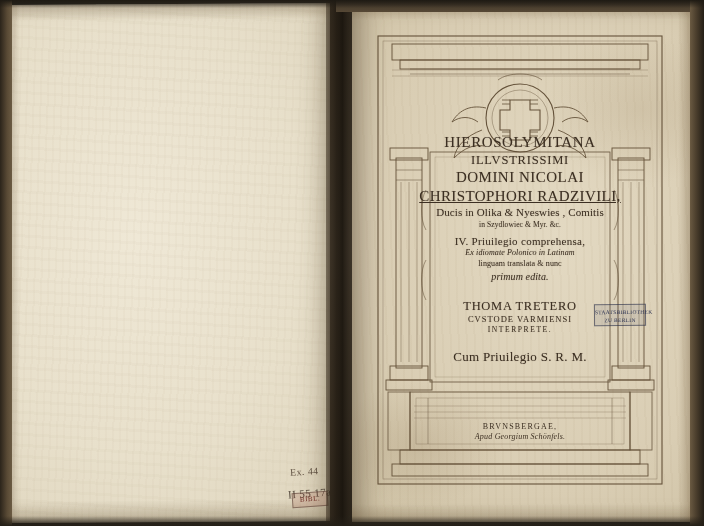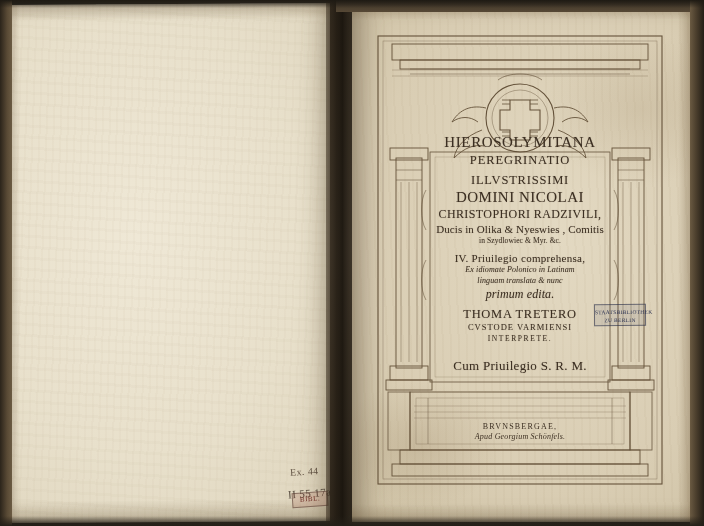--- a/index.html
+++ b/index.html
@@ -148,27 +148,27 @@
     text-align: center;
     color: #3c2f22;
     line-height: 1.12;
     text-shadow: 0 0 1px rgba(60,47,34,0.25);
   }
   .t-line { margin: 0 0 2px 0; }
   .l1 { font-size: 15px; letter-spacing: .6px; font-variant: small-caps; }
   .l2 { font-size: 12.5px; letter-spacing: .9px; font-variant: small-caps; margin-bottom: 6px; }
   .l3 { font-size: 12.5px; letter-spacing: .8px; font-variant: small-caps; }
   .l4 { font-size: 15px; letter-spacing: .5px; font-variant: small-caps; }
-  .l5 { font-size: 12px; letter-spacing: .4px; font-variant: small-caps; }
+  .l5 { font-size: 15px; letter-spacing: .4px; font-variant: small-caps; text-decoration: underline; }
   .l6 { font-size: 11px; letter-spacing: .1px; }
   .l7 { font-size: 7.5px; letter-spacing: .1px; margin-bottom: 6px; }
   .l8 { font-size: 11px; letter-spacing: .3px; }
   .l9 { font-size: 8px; font-style: italic; letter-spacing: .1px; }
-  .l10 { font-size: 8px; font-style: italic; letter-spacing: .1px; }
-  .l11 { font-size: 12px; font-style: italic; letter-spacing: .1px; margin-bottom: 6px; }
+  .l10 { font-size: 8px; letter-spacing: .1px; }
+  .l11 { font-size: 10px; font-style: italic; letter-spacing: .1px; margin-bottom: 16px; }
   .l12 { font-size: 12.5px; letter-spacing: .7px; font-variant: small-caps; }
   .l13 { font-size: 8.5px; letter-spacing: 1px; font-variant: small-caps; }
   .l14 { font-size: 7.5px; letter-spacing: 1.6px; font-variant: small-caps; margin-bottom: 16px; }
   .l15 { font-size: 13px; letter-spacing: .3px; }
 
   .imprint {
     position: absolute;
     left: 62px; top: 416px;
     width: 212px;
     text-align: center;
@@ -298,21 +298,20 @@
           <g opacity="0.3">
             <path d="M22 40 h256 M22 46 h256"></path>
             <path d="M44 376 h212 M44 382 h212 M44 388 h212"></path>
           </g>
         </g>
       </svg>
     </div>
 
     <div class="title-block">
       <div class="t-line l1">HIEROSOLYMITANA</div>
-      <div class="t-line l2">PEREGRINATIO</div>
       <div class="t-line l3">ILLVSTRISSIMI</div>
       <div class="t-line l4">DOMINI NICOLAI</div>
       <div class="t-line l5">CHRISTOPHORI RADZIVILI,</div>
       <div class="t-line l6">Ducis in Olika &amp; Nyeswies , Comitis</div>
       <div class="t-line l7">in Szydlowiec &amp; Myr. &amp;c.</div>
       <div class="t-line l8">IV. Priuilegio comprehensa,</div>
       <div class="t-line l9">Ex idiomate Polonico in Latinam</div>
       <div class="t-line l10">linguam translata &amp; nunc</div>
       <div class="t-line l11">primum edita.</div>
       <div class="t-line l12">THOMA TRETERO</div>

